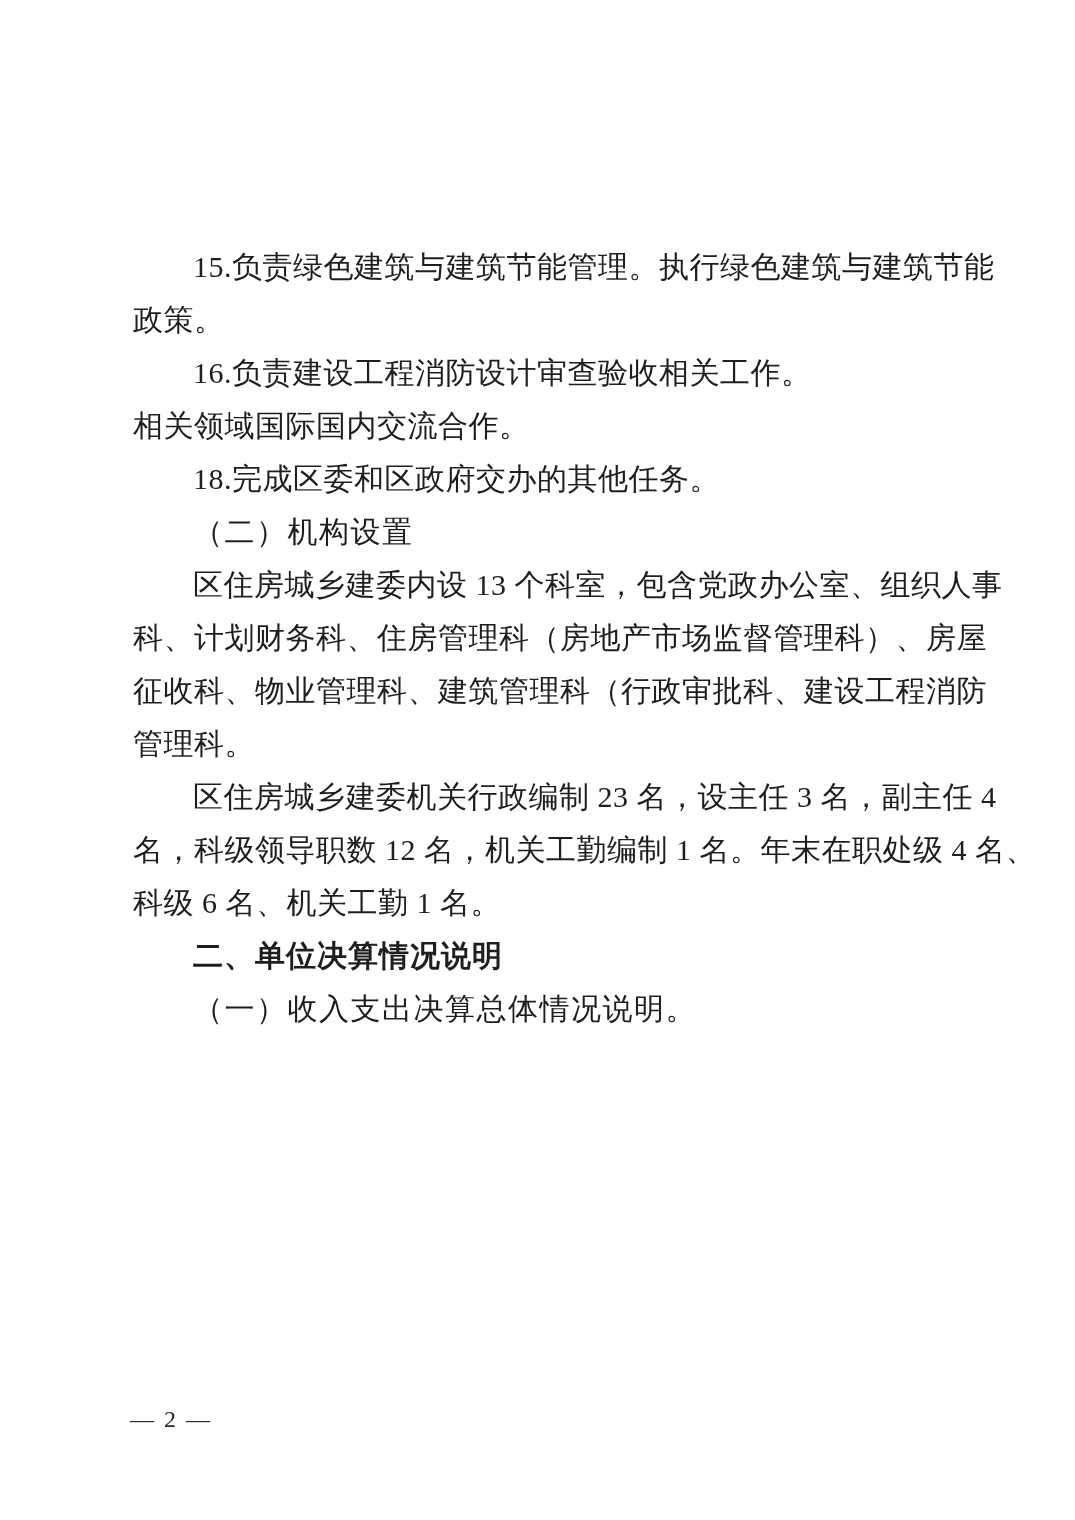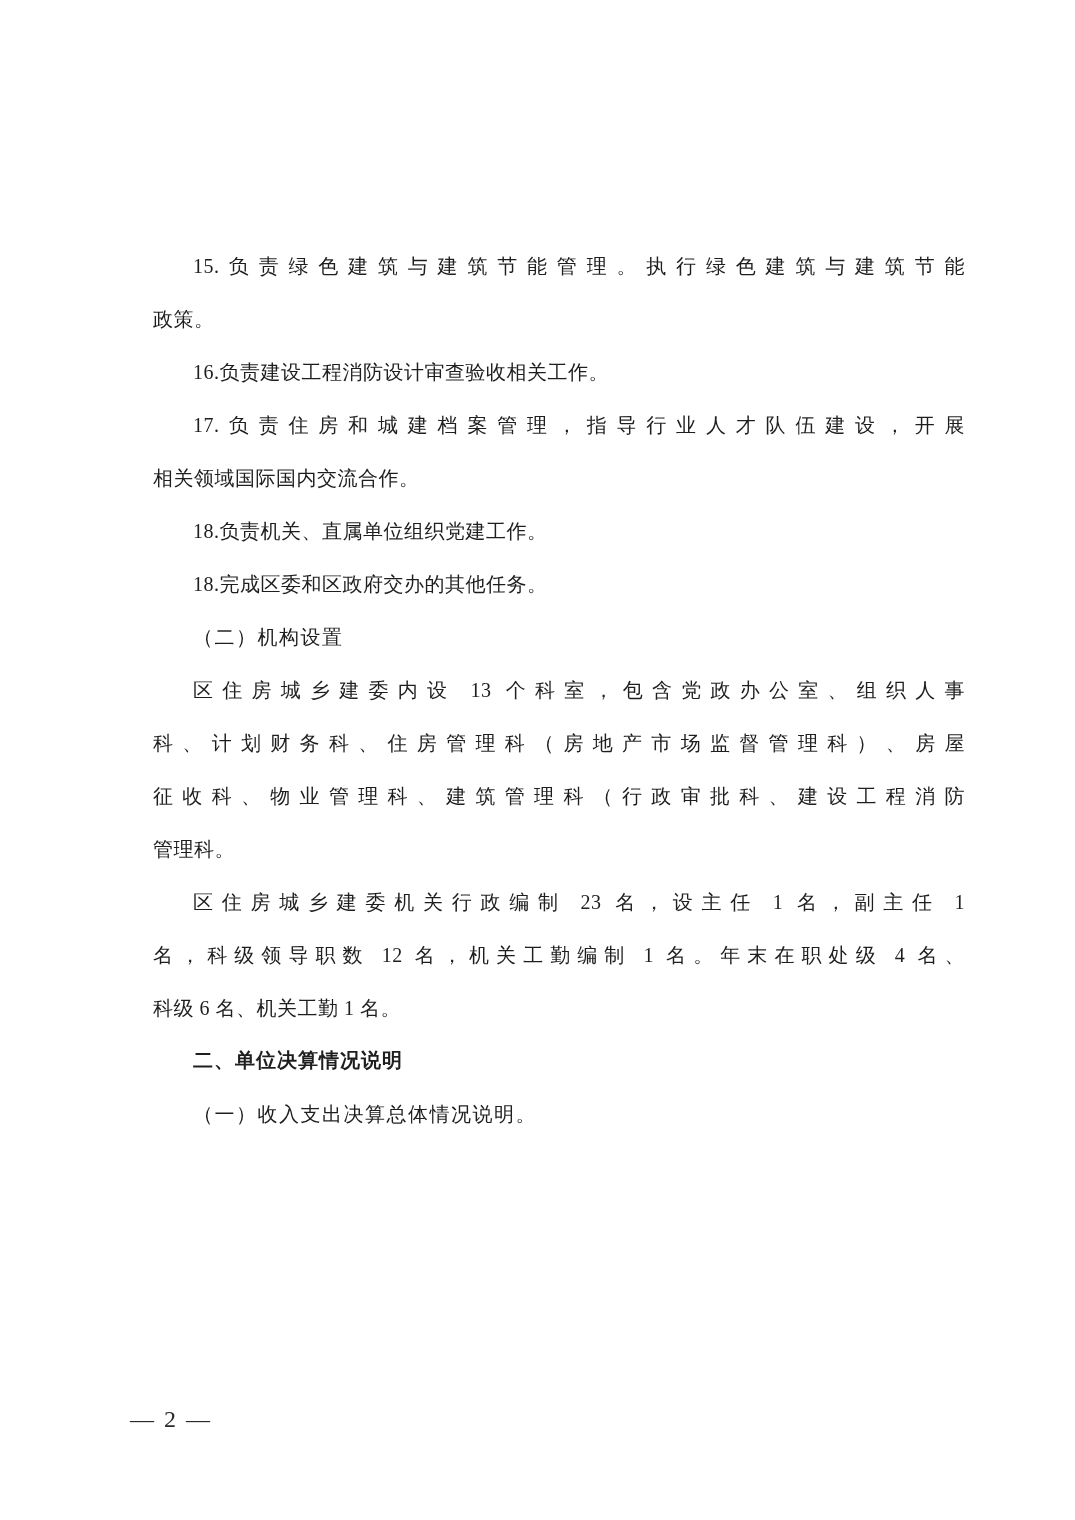--- a/index.html
+++ b/index.html
@@ -14,72 +14,69 @@
     background: #ffffff;
     overflow: hidden;
     font-family: "Liberation Serif", "DejaVu Serif", serif;
     color: #1e1e1e;
   }
   .content {
     position: absolute;
     left: 133px;
     top: 240px;
     width: 812px;
-    font-size: 20px;
+    font-size: 30px;
     line-height: 53px;
-    margin-left: 20px;
   }
   .line {
     height: 53px;
     white-space: nowrap;
     letter-spacing: 0.5px;
   }
   .indent {
     text-indent: 2em;
   }
   .just {
     text-align: justify;
     text-align-last: justify;
     text-justify: inter-character;
   }
   .kai {
     font-weight: normal;
     letter-spacing: 1.5px;
   }
   .heiti {
-    font-family: Liberation Mono, monospace;
+    font-family: Liberation Serif, serif;
     font-weight: bold;
     letter-spacing: 1px;
   }
   .footer {
     position: absolute;
     left: 130px;
     top: 1406px;
     font-size: 24px;
     letter-spacing: 2px;
     color: #2a2a2a;
   }
 </style>
 </head>
 <body>
 
 <div class="page">
   <div class="content">
     <div class="line indent just">15.负责绿色建筑与建筑节能管理。执行绿色建筑与建筑节能</div>
     <div class="line">政策。</div>
     <div class="line indent">16.负责建设工程消防设计审查验收相关工作。</div>
-    <div class="line indent just">17.负责住房和城建档案管理，指导行业人才队伍建设，开展</div>
     <div class="line">相关领域国际国内交流合作。</div>
-    <div class="line indent">18.负责机关、直属单位组织党建工作。</div>
     <div class="line indent">18.完成区委和区政府交办的其他任务。</div>
     <div class="line indent kai">（二）机构设置</div>
     <div class="line indent just">区住房城乡建委内设 13 个科室，包含党政办公室、组织人事</div>
     <div class="line just">科、计划财务科、住房管理科（房地产市场监督管理科）、房屋</div>
     <div class="line just">征收科、物业管理科、建筑管理科（行政审批科、建设工程消防</div>
     <div class="line">管理科。</div>
-    <div class="line indent just">区住房城乡建委机关行政编制 23 名，设主任 1 名，副主任 1</div>
+    <div class="line indent just">区住房城乡建委机关行政编制 23 名，设主任 3 名，副主任 4</div>
     <div class="line just">名，科级领导职数 12 名，机关工勤编制 1 名。年末在职处级 4 名、</div>
     <div class="line">科级 6 名、机关工勤 1 名。</div>
     <div class="line indent heiti">二、单位决算情况说明</div>
     <div class="line indent kai">（一）收入支出决算总体情况说明。</div>
   </div>
   <div class="footer">— 2 —</div>
 </div>
 
 </body></html>

